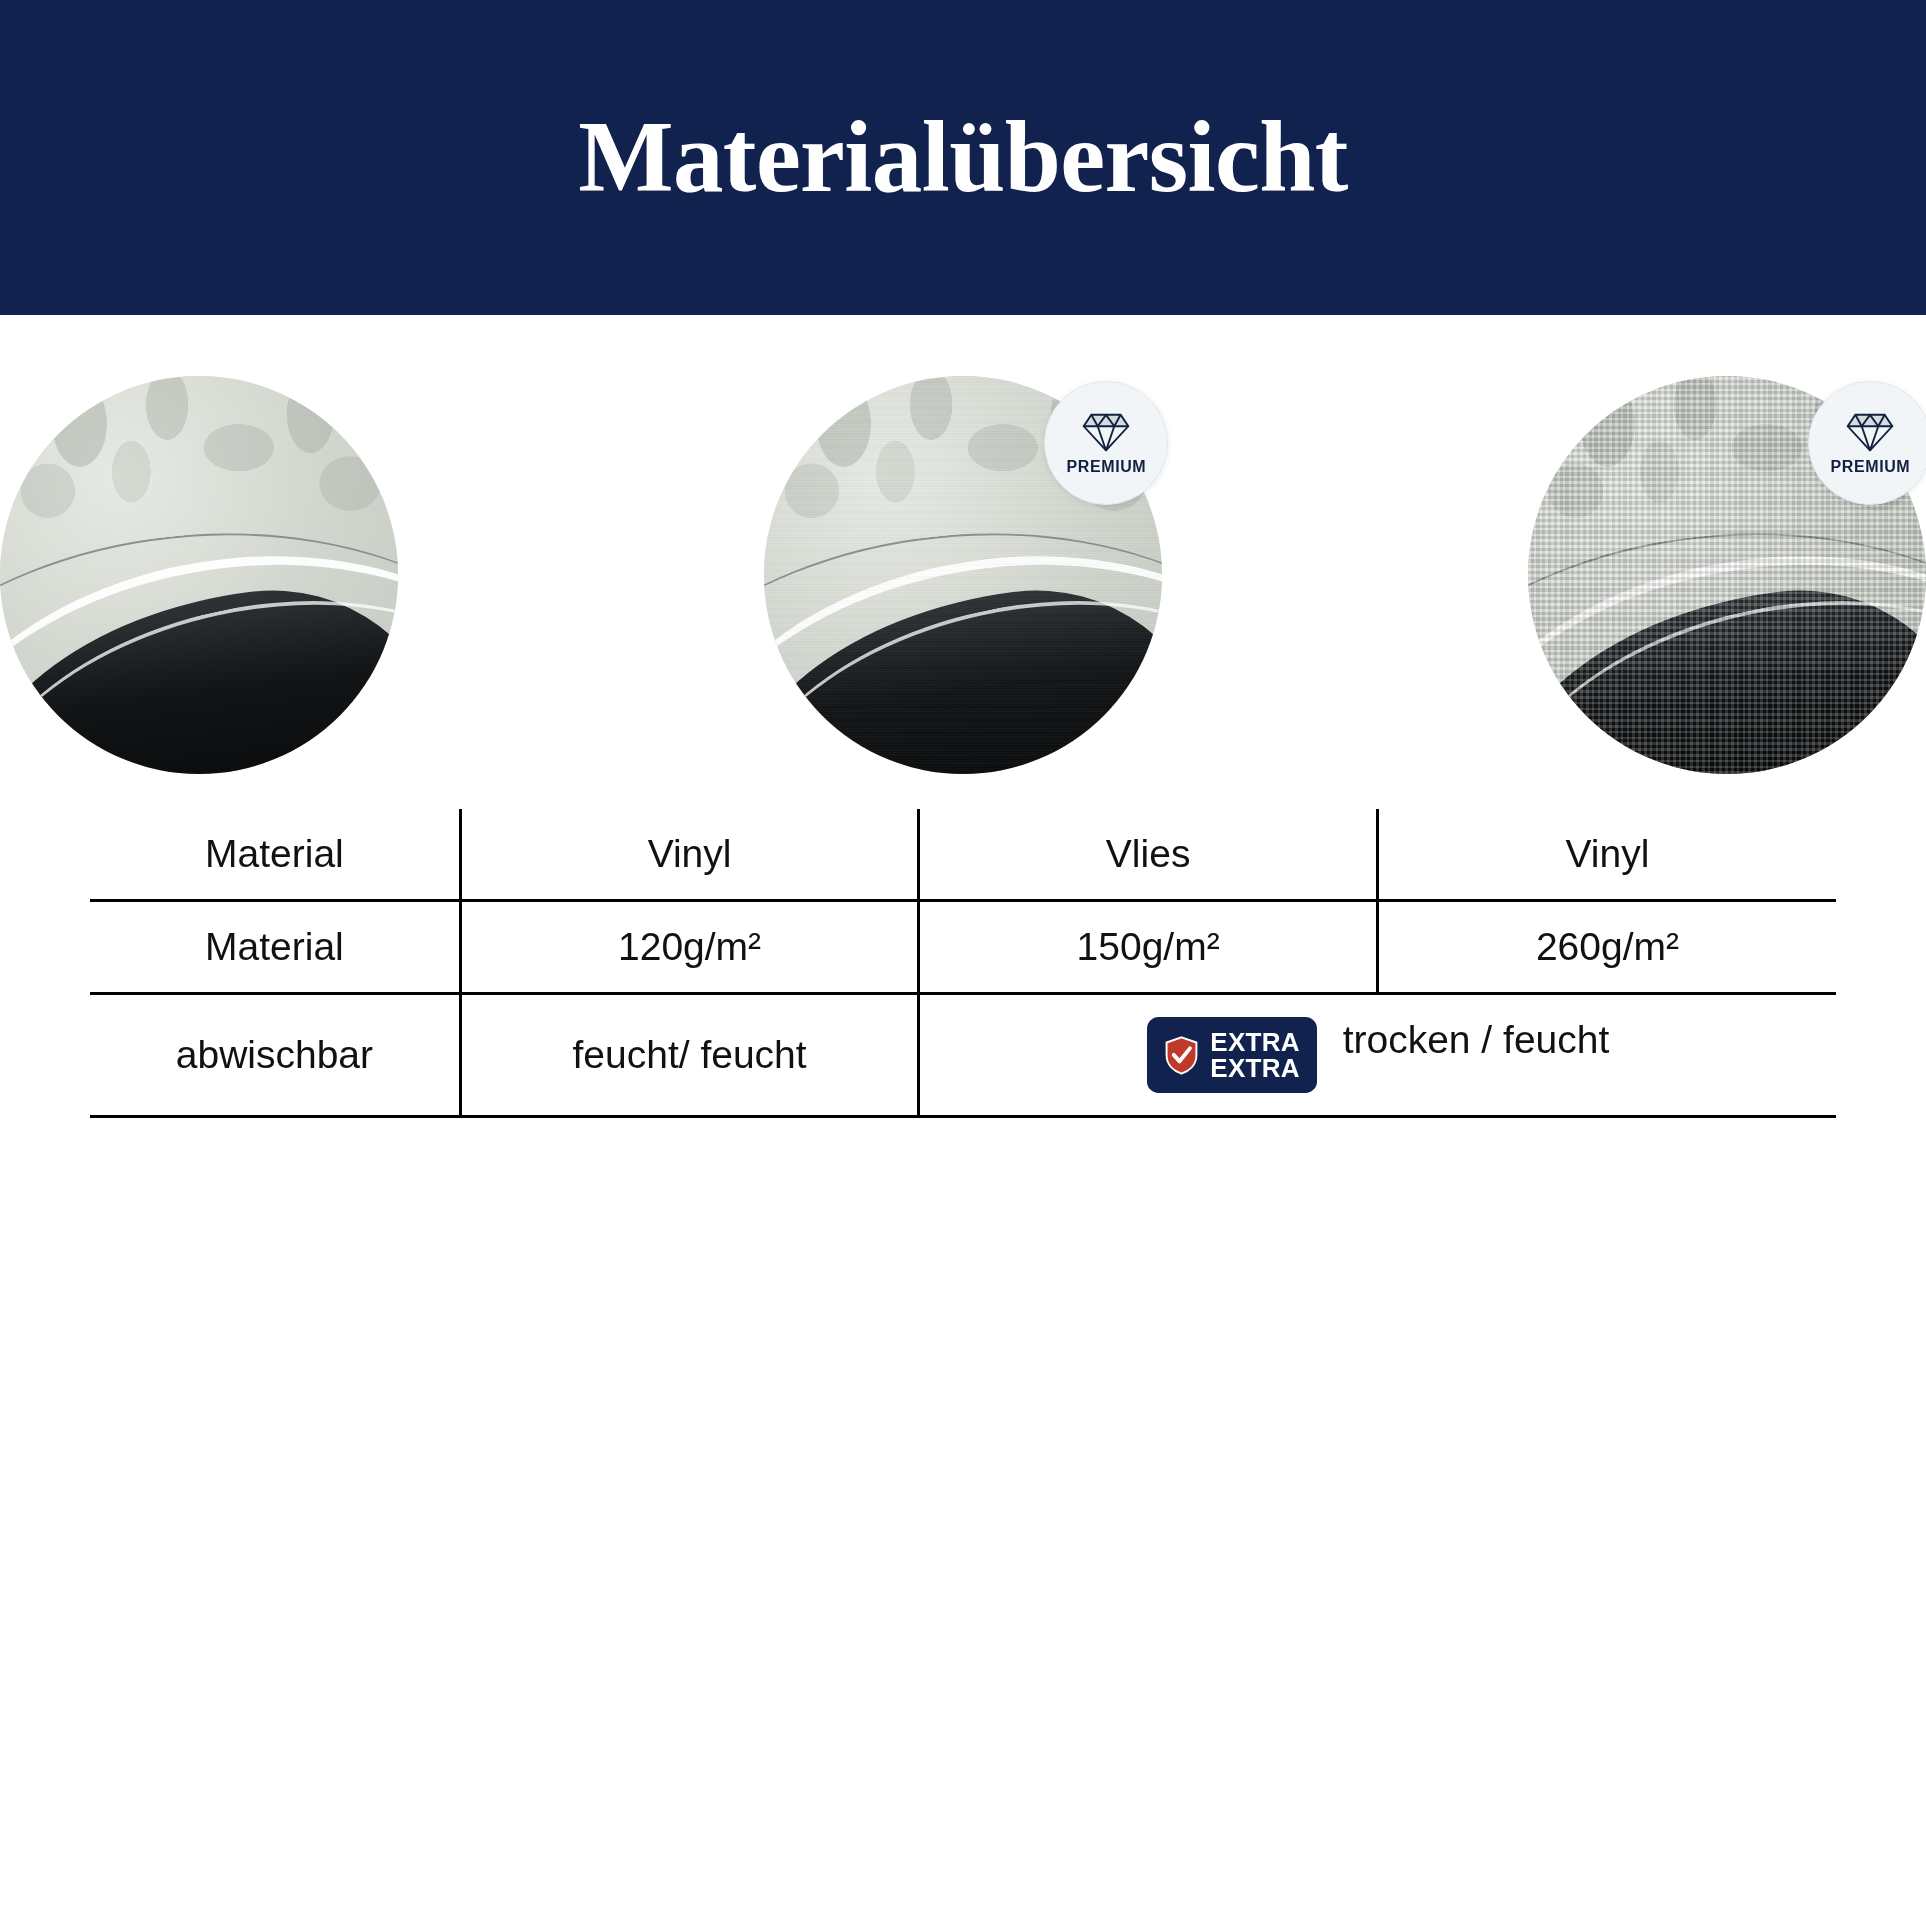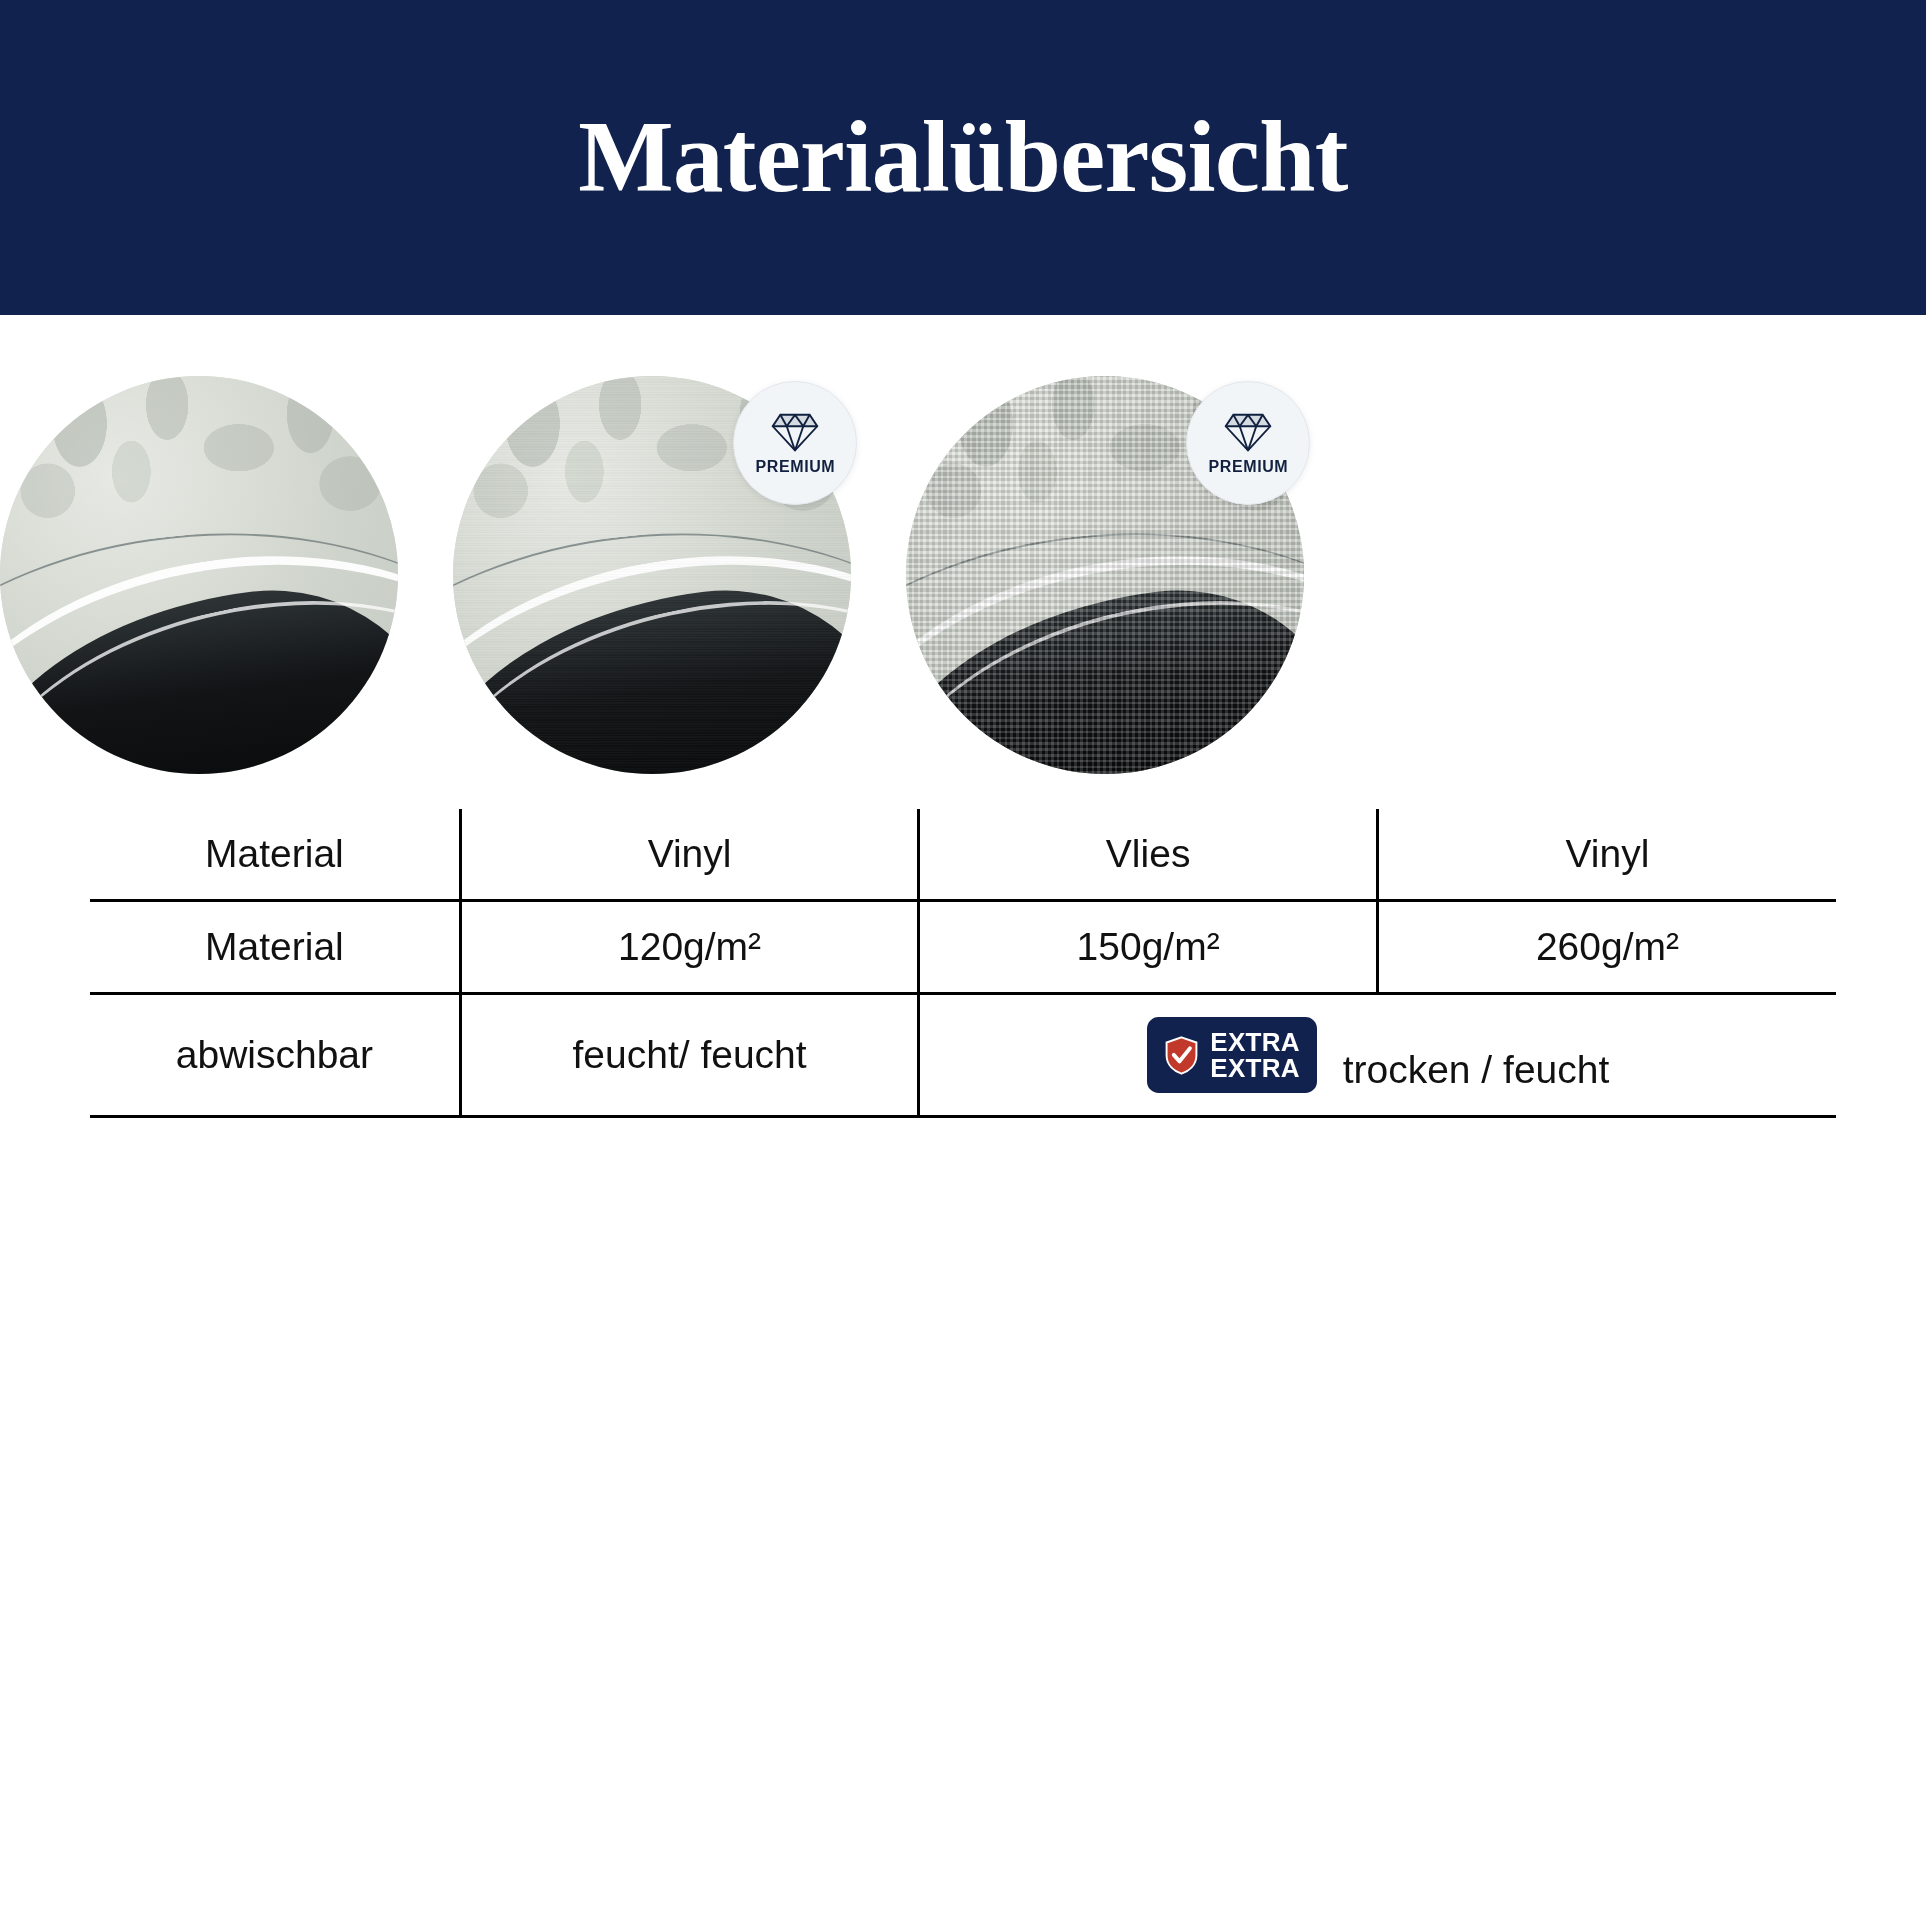--- a/index.html
+++ b/index.html
@@ -34,21 +34,21 @@
     white-space: nowrap;
     font-family: Liberation Serif, serif;
   }
 
   
   .swatch-row {
     width: 100%;
     height: 494px;
     display: flex;
     align-items: center;
-    justify-content: flex-start;
+    justify-content: space-between;
     gap: 55px;
     padding-top: 26px;
     box-sizing: border-box;
   }
   .swatch {
     position: relative;
     width: 398px;
     height: 398px;
   }
   .swatch-circle {
@@ -184,21 +184,21 @@
     padding-bottom: 26px;
   }
   table.matrix tr.head td.corner {
     border-right: 3.9px solid #000000;
     border-bottom: none;
   }
   td.col { width: 411px; }
 
   .robust-cell {
     display: flex;
-    align-items: flex-end;
+    align-items: flex-start;
     justify-content: center;
     gap: 26px;
   }
   .robust-badge {
     background: #12224f;
     border-radius: 11.6px;
     padding: 11.6px 16.7px;
     display: flex;
     align-items: center;
     gap: 11.6px;

